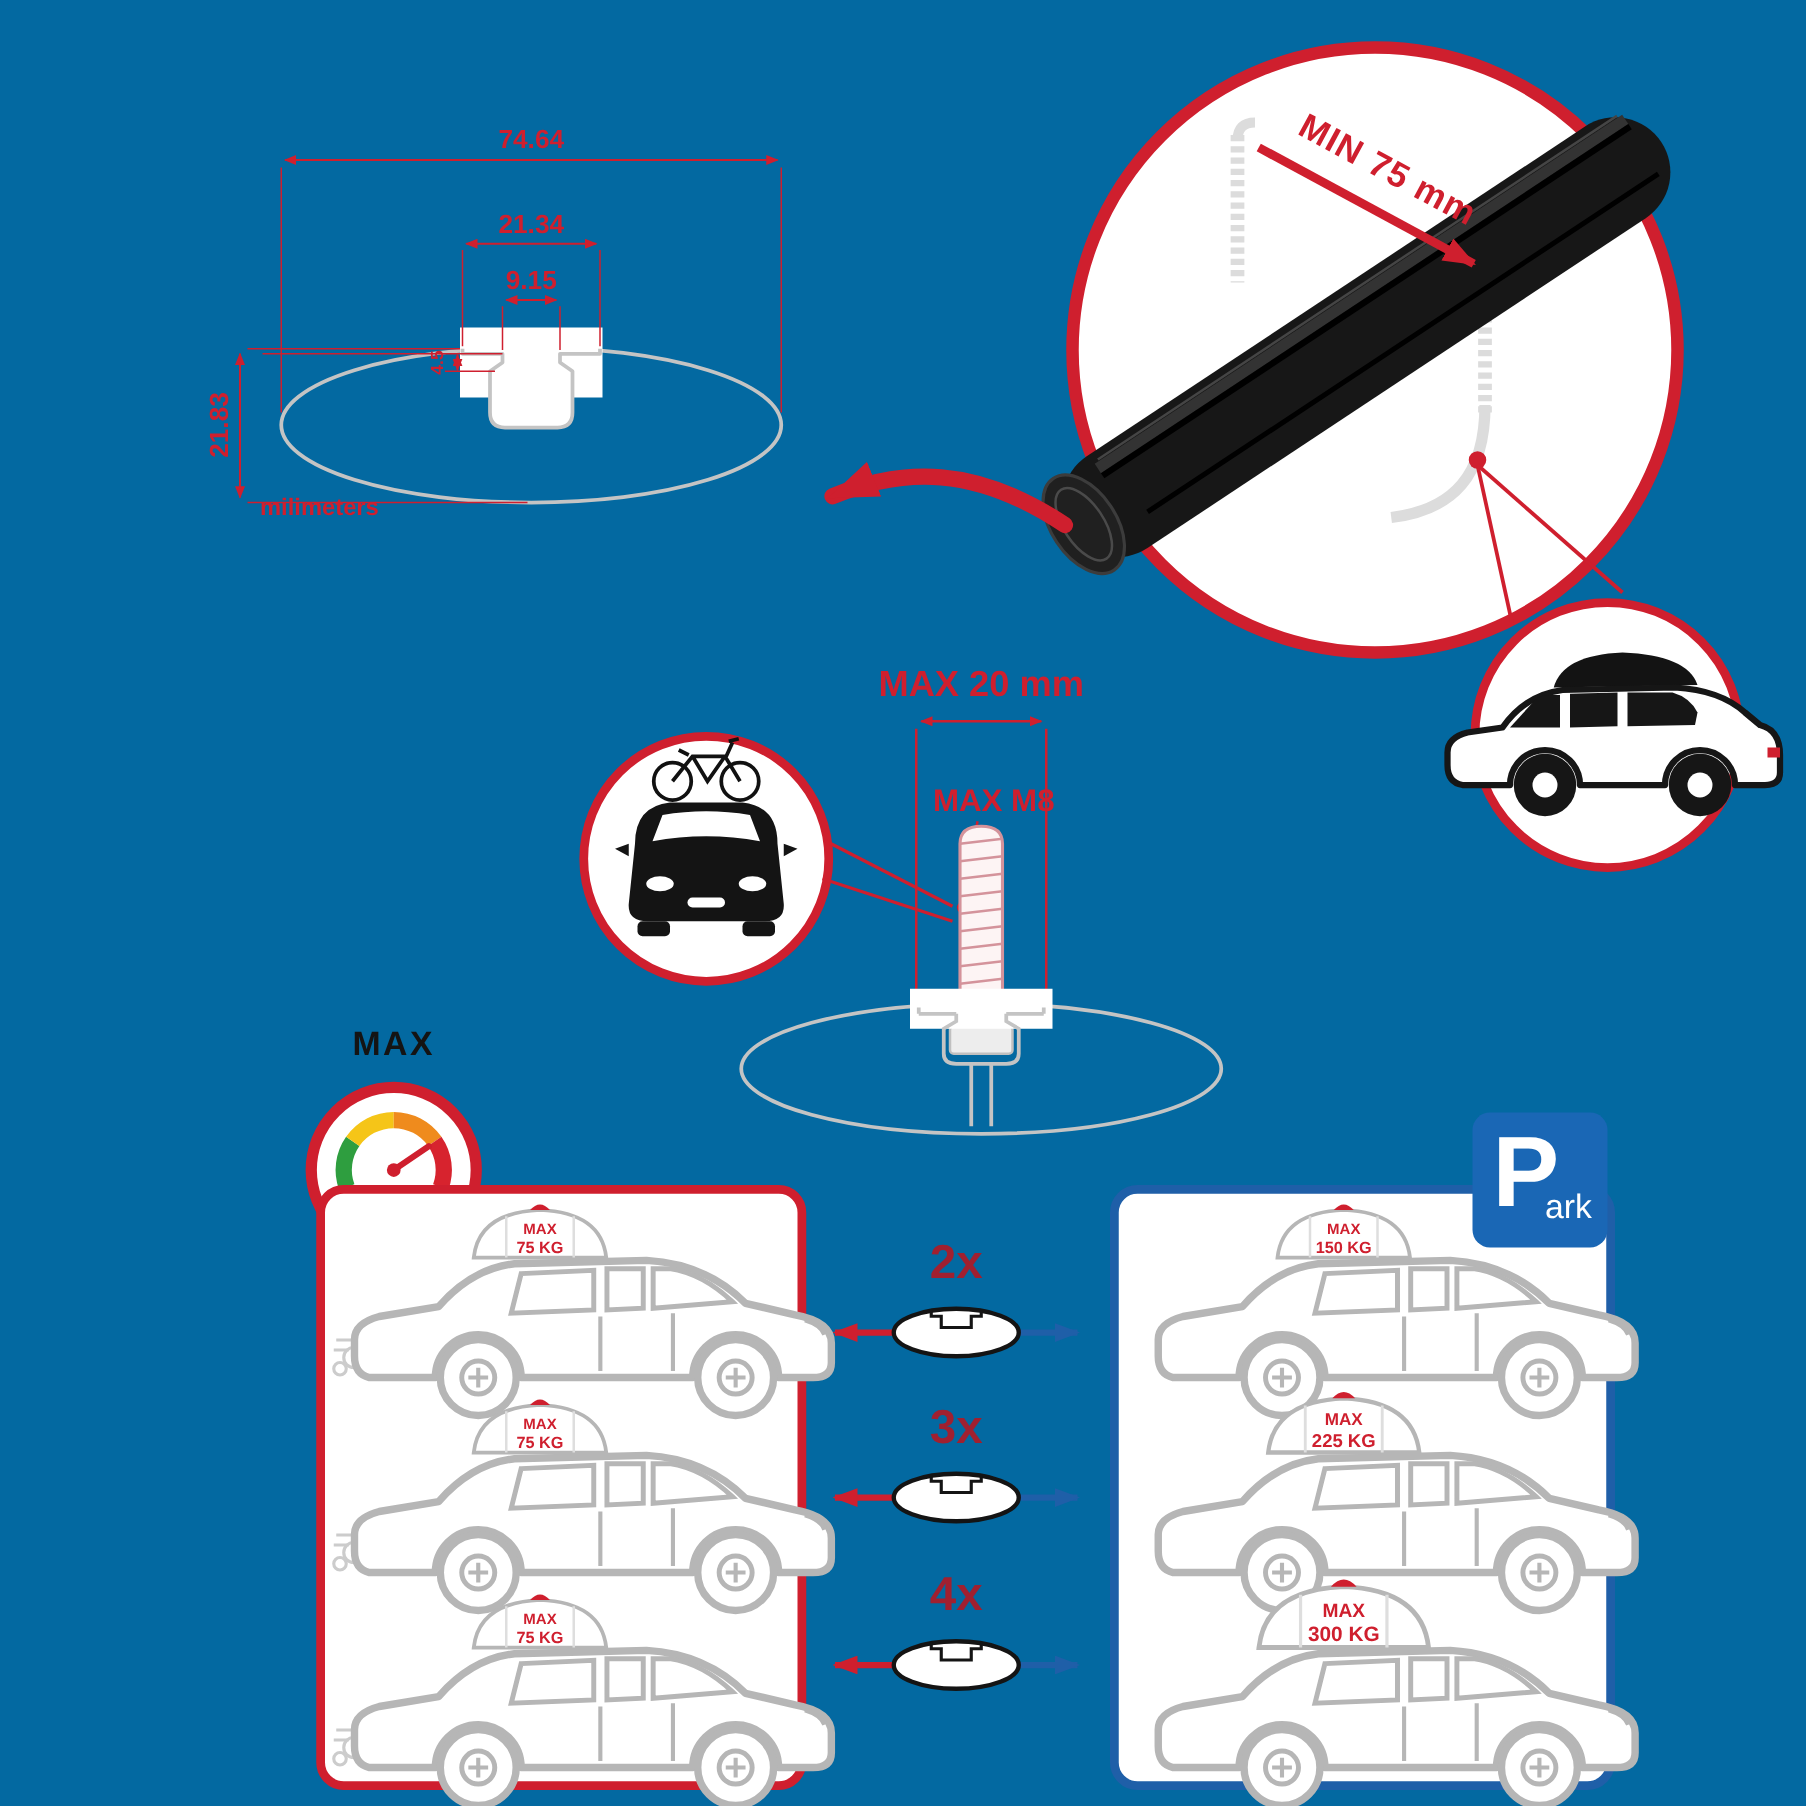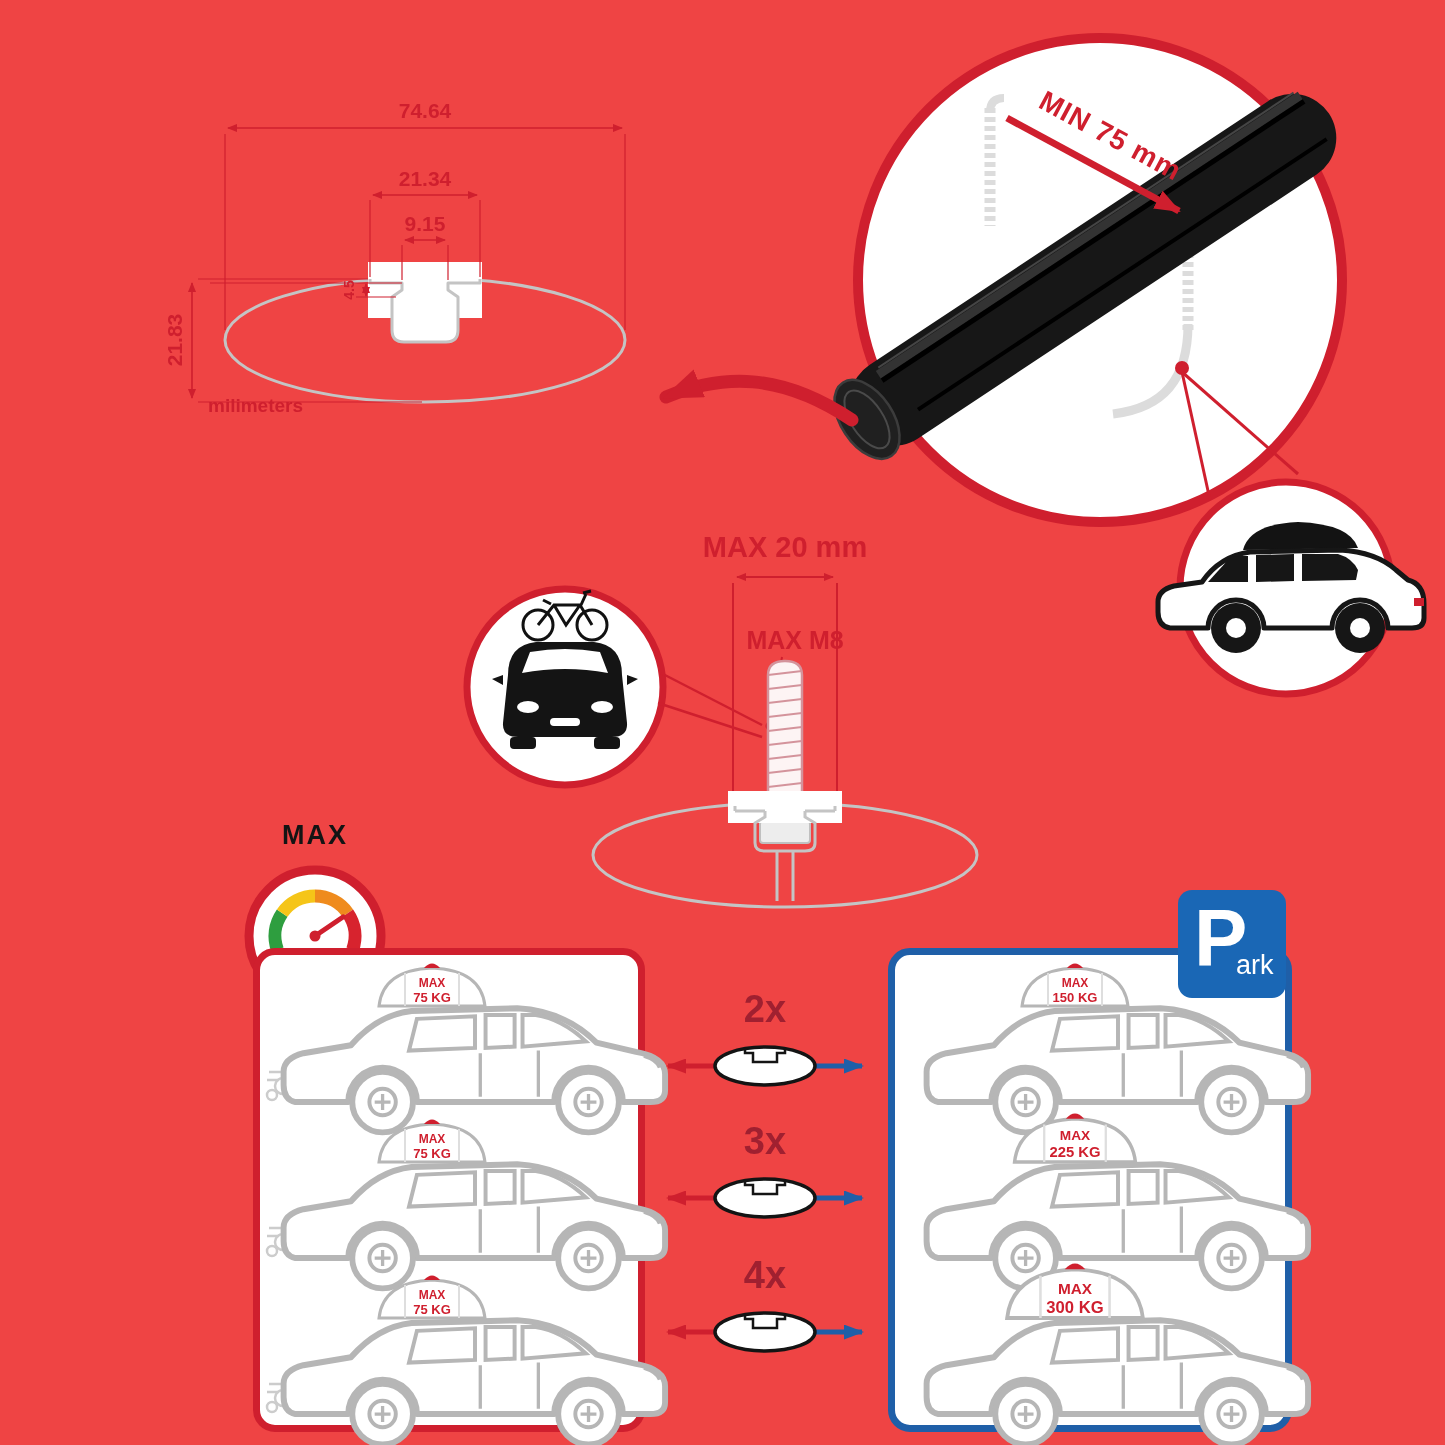--- a/index.html
+++ b/index.html
@@ -1,18 +1,18 @@
 <!DOCTYPE html>
 <html><head>
 <meta charset="utf-8">
 <style>
   *{margin:0;padding:0;box-sizing:border-box}
   html,body{background:#fff}
   body{width:1445px;height:1445px;font-family:"Liberation Sans",sans-serif;position:relative}
-  .canvas{position:relative;width:1445px;height:1445px;background:#ef4444;overflow:hidden}
+  .canvas{position:relative;width:1445px;height:1445px;background:#0369a1;overflow:hidden}
   .abs{position:absolute}
   svg{overflow:visible;display:block}
   
   .dim-num{font:600 21px "Liberation Sans",sans-serif;fill:#cf1f2e;text-anchor:middle}
   .dim-num-sm{font:600 14px "Liberation Sans",sans-serif;fill:#cf1f2e;text-anchor:middle}
   .dim-unit{font:600 19px "Liberation Sans",sans-serif;fill:#cf1f2e;text-anchor:start}
   .red-big{font:700 29px "Liberation Sans",sans-serif;fill:#cf1f2e;text-anchor:middle}
   .red-med{font:700 25px "Liberation Sans",sans-serif;fill:#cf1f2e;text-anchor:middle}
   .min-label{font:700 28px "Liberation Sans",sans-serif;fill:#cf1f2e;text-anchor:middle;letter-spacing:1px}
   

